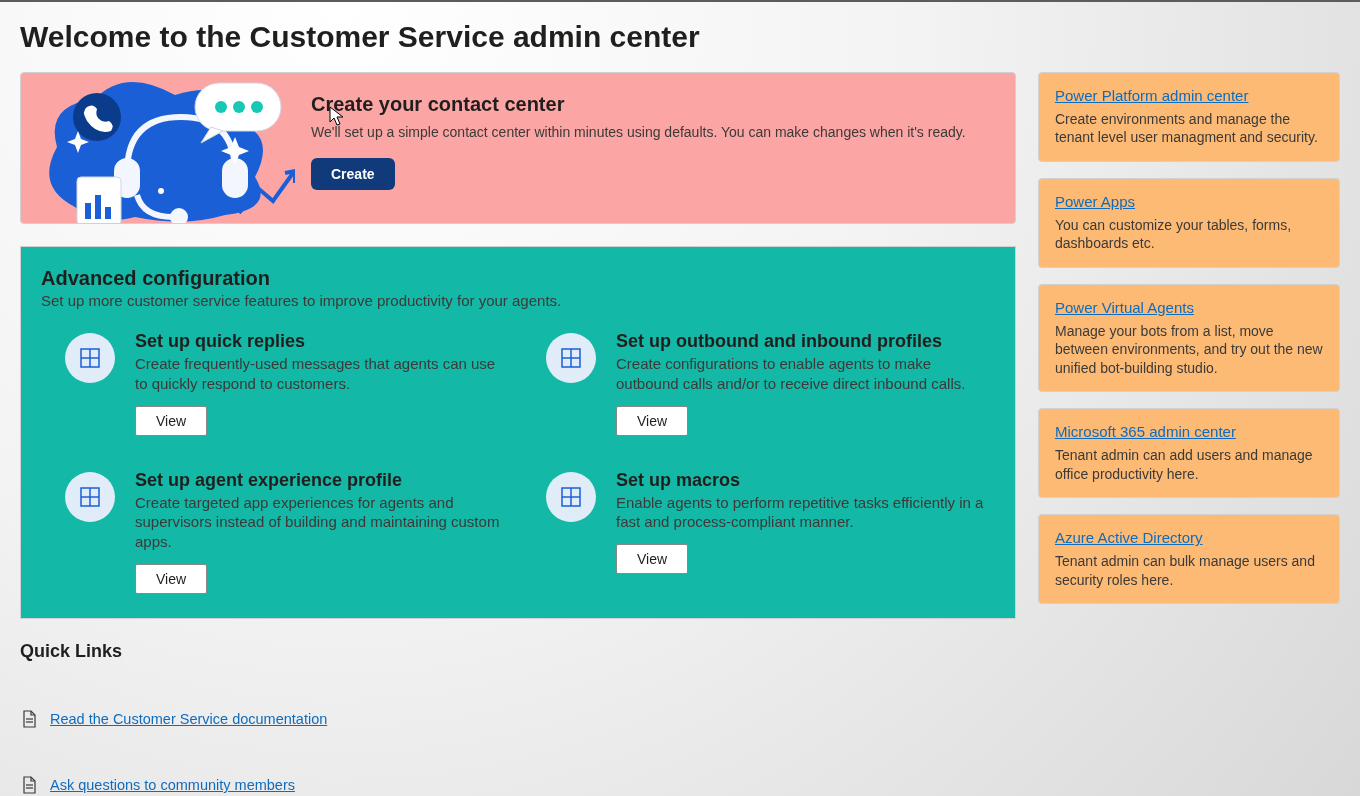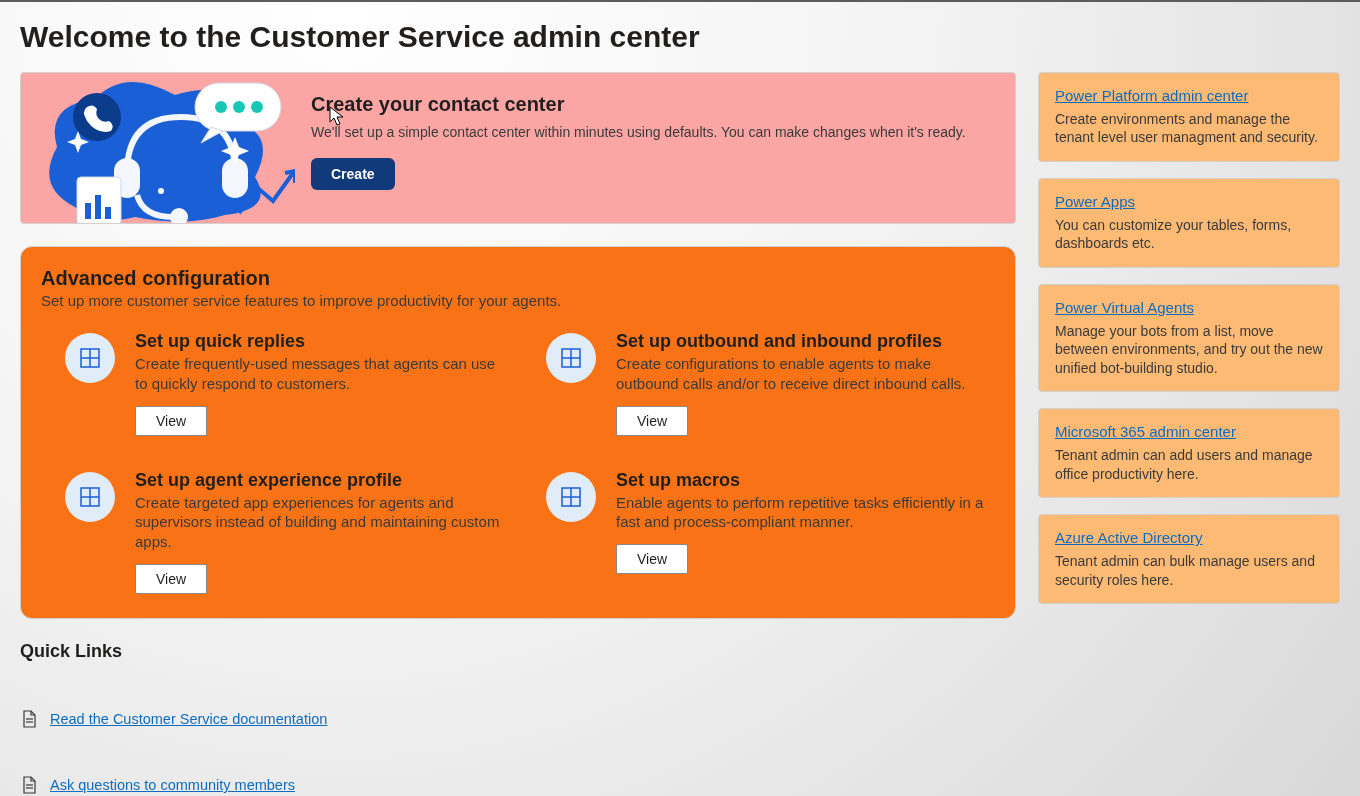--- a/index.html
+++ b/index.html
@@ -91,23 +91,23 @@
     border: none;
     padding: 8px 20px;
     font-size: 14px;
     font-weight: 600;
     border-radius: 6px;
     cursor: pointer;
   }
 
   
   .adv-card {
-    background: #f97316;
+    background: #14b8a6;
     border: 1px solid var(--border);
-    border-radius: 12px;
+    border-radius: 0;
     padding: 20px 28px 24px 20px;
   }
   .adv-card h2 {
     font-size: 20px;
     font-weight: 600;
     margin: 0 0 2px 0;
   }
   .adv-sub {
     font-size: 15px;
     color: var(--text-secondary);

